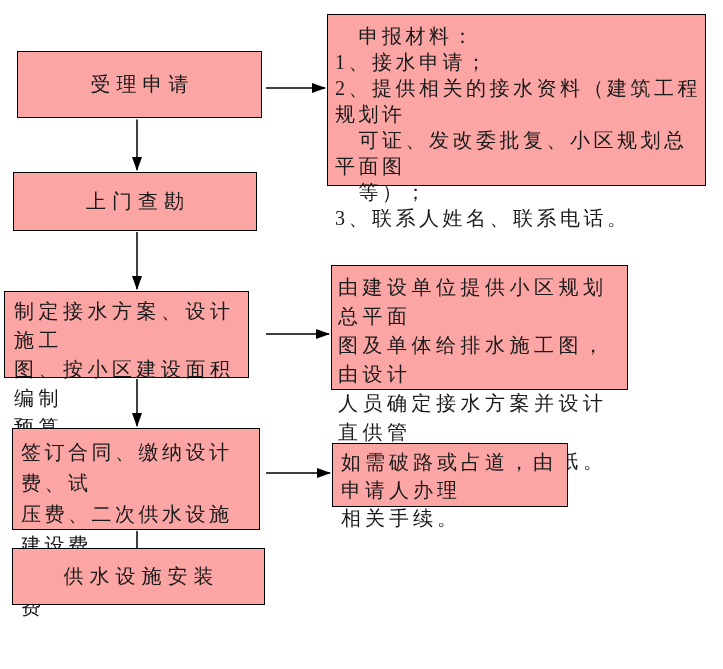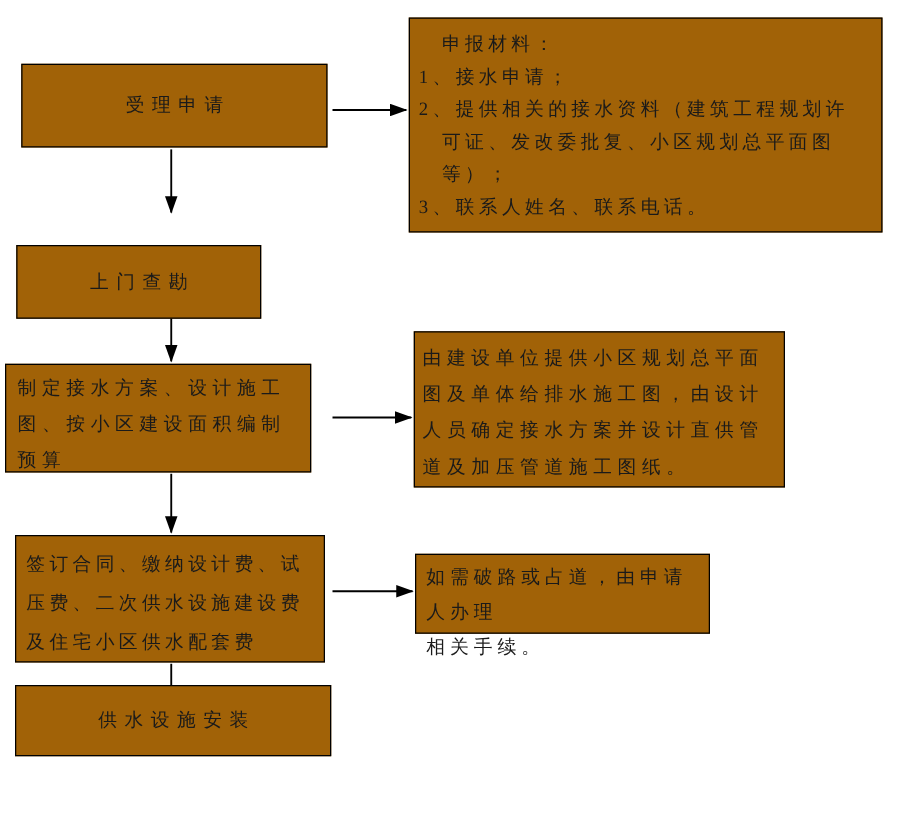--- a/index.html
+++ b/index.html
@@ -19,35 +19,35 @@
   .arrows {
     position: absolute;
     left: 0;
     top: 0;
     pointer-events: none;
   }
   .box {
     position: absolute;
     box-sizing: border-box;
     border: 1.5px solid #000000;
-    background: #a16207;
-    font-size: 15px;
+    background: #fca5a5;
+    font-size: 20px;
   }
   .center-box {
     display: flex;
     align-items: center;
     justify-content: center;
     letter-spacing: 6px;
     text-indent: 6px;
   }
   .multi-box {
     white-space: pre-wrap;
   }
   #box-accept   { left: 17px;  top: 51px;  width: 245px; height: 67px; }
-  #box-survey   { left: 13px;  top: 172px; width: 196px; height: 59px; margin-top: 24px; }
+  #box-survey   { left: 13px;  top: 172px; width: 244px; height: 59px; }
   #box-plan     { left: 4px;  top: 291px; width: 245px; height: 87px;
                   padding: 5px 9px; line-height: 29px; letter-spacing: 4.5px; }
   #box-contract { left: 12px;  top: 428px; width: 248px; height: 102px;
                   padding: 8px 8px; line-height: 31px; letter-spacing: 3.5px; }
   #box-install  { left: 12px;  top: 548px; width: 253px; height: 57px; }
   #box-materials{ left: 327px; top: 14px;  width: 379px; height: 172px;
                   padding: 8px 4px 8px 7px; line-height: 26px; letter-spacing: 3.5px; }
   #box-design   { left: 331px; top: 265px; width: 297px; height: 125px;
                   padding: 7px 6px; line-height: 29px; letter-spacing: 4.5px; }
   #box-road     { left: 332px; top: 443px; width: 236px; height: 64px;

